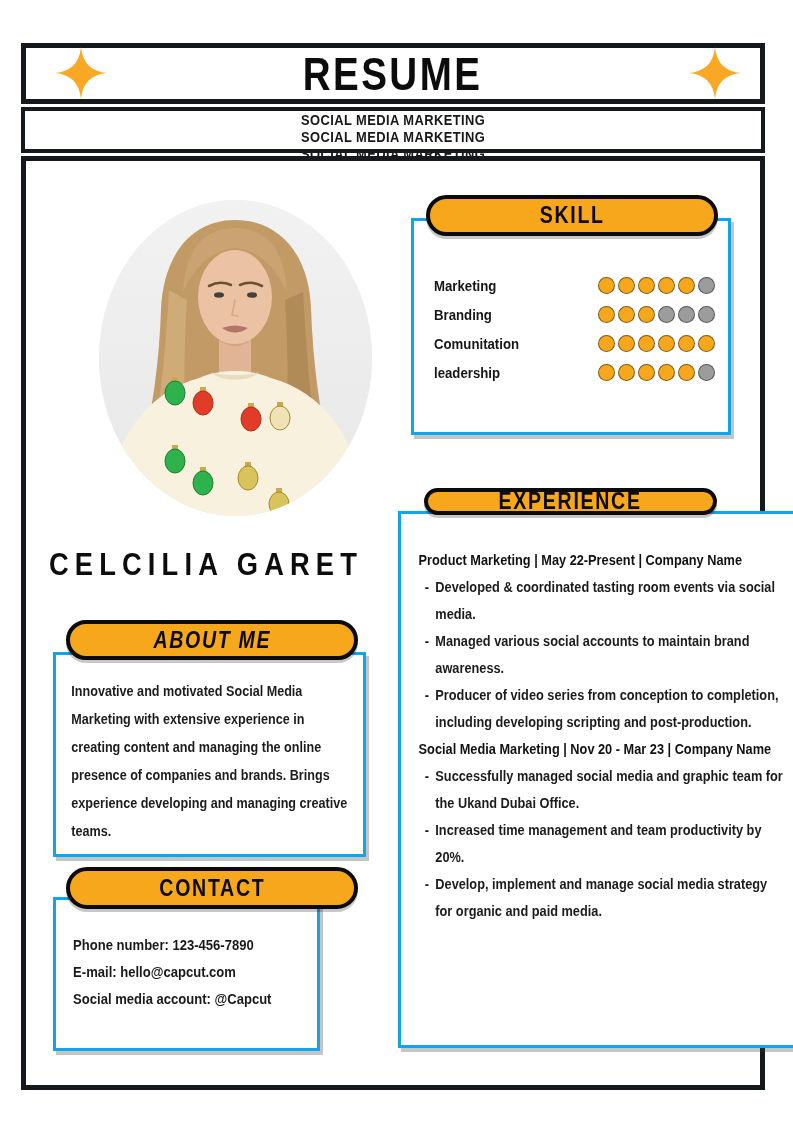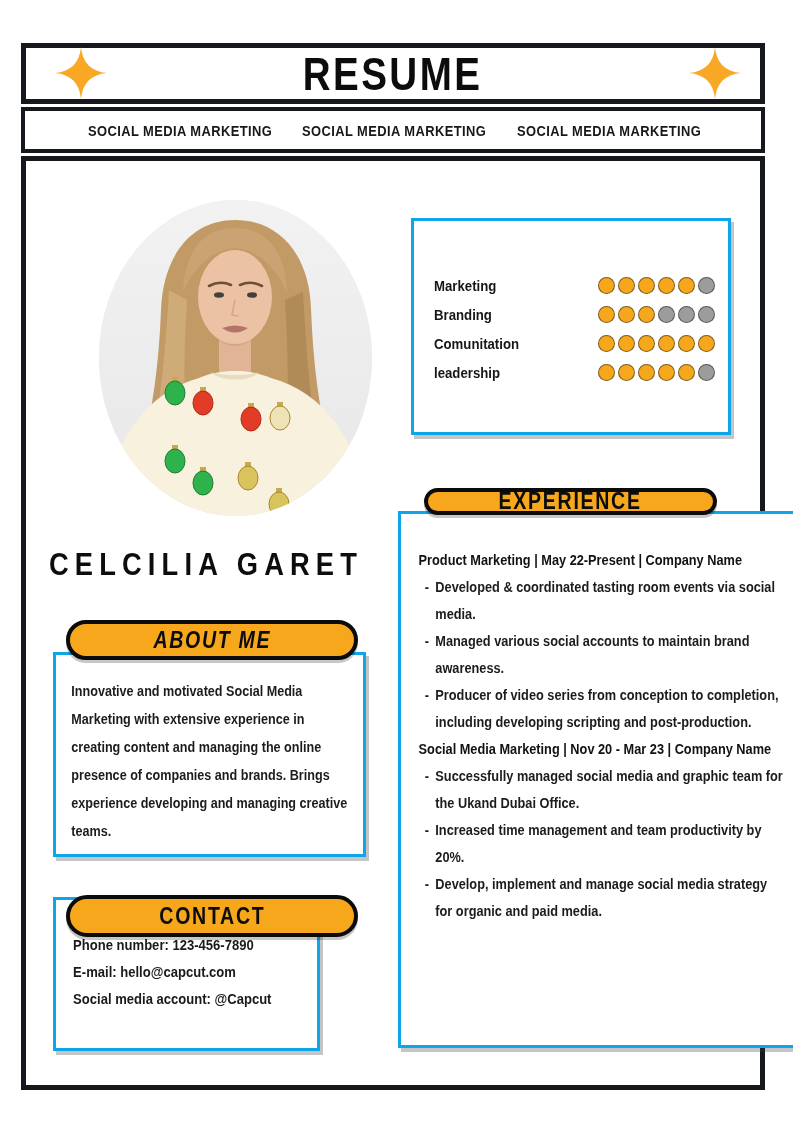--- a/index.html
+++ b/index.html
@@ -9,21 +9,21 @@
     --ink:#141414;
   }
   *{margin:0;padding:0;box-sizing:border-box;}
   html,body{background:#ffffff;}
   body{font-family:"Liberation Sans", sans-serif;color:var(--ink);}
   .page{position:relative;width:793px;height:1122px;background:#ffffff;overflow:hidden;margin:0 auto;}
 
   
   .frame{position:absolute;background:#fff;border:5px solid var(--frame);}
   .resume-box{left:21px;top:43px;width:744px;height:61px;display:flex;align-items:center;justify-content:center;}
-  .banner-box{left:21px;top:107px;width:744px;height:46px;border-width:4px;display:flex;align-items:center;justify-content:space-between;padding:0 48px;}
+  .banner-box{left:21px;top:107px;width:744px;height:46px;border-width:4px;display:flex;align-items:center;justify-content:space-between;padding:0 48px;flex-direction:column;}
   .main-box{left:21px;top:156px;width:744px;height:934px;}
 
   .resume-title{font-size:47px;font-weight:bold;letter-spacing:3px;color:#0c0c0c;transform:scaleX(.82);transform-origin:center;white-space:nowrap;line-height:1;}
   .sparkle{position:absolute;width:52px;height:54px;}
   .sparkle-left{left:55px;top:46px;}
   .sparkle-right{left:689px;top:46px;}
 
   .banner-item{font-size:15px;font-weight:bold;letter-spacing:.5px;color:#181818;transform:scaleX(.86);transform-origin:center;white-space:nowrap;}
 
   
@@ -34,21 +34,21 @@
 
   
   .sec-box{position:absolute;background:#fff;border:3px solid #0ea5e9;box-shadow:3px 4px 0 rgba(60,63,70,.30);}
   .pill{position:absolute;background:var(--accent);border:4px solid #0b0b0b;border-radius:999px;display:flex;align-items:center;justify-content:center;box-shadow:0 3px 0 rgba(0,0,0,.22);z-index:3;}
   .pill-label{font-size:23px;font-weight:bold;letter-spacing:2px;color:#0c0c0c;transform:scaleX(.85);transform-origin:center;white-space:nowrap;}
 
   .about-pill{left:66px;top:620px;width:292px;height:40px;font-style:italic;}
   .about-box{left:53px;top:652px;width:313px;height:205px;}
   .about-text{padding:22px 12px 0 17px;font-size:14px;font-weight:bold;line-height:28px;color:#1c1c1c;transform:scaleX(.90);transform-origin:0 0;width:111%;}
 
-  .contact-pill{left:66px;top:867px;width:292px;height:42px;margin-top:28px;}
+  .contact-pill{left:66px;top:867px;width:292px;height:42px;}
   .contact-box{left:53px;top:897px;width:267px;height:154px;}
   .contact-lines{padding:32px 10px 0 19px;transform:scaleX(.90);transform-origin:0 0;width:111%;}
   .contact-line{font-size:14.5px;font-weight:bold;line-height:27px;color:#1a1a1a;white-space:nowrap;}
 
   .skill-pill{left:426px;top:195px;width:292px;height:41px;}
   .skill-box{left:411px;top:218px;width:320px;height:217px;}
   .skill-rows{padding:50px 13px 0 20px;}
   .skill-row{display:flex;align-items:center;justify-content:space-between;height:29px;}
   .skill-label{font-size:15px;font-weight:bold;color:#161616;transform:scaleX(.88);transform-origin:0 center;white-space:nowrap;}
   .dots{display:flex;align-items:center;}
@@ -208,20 +208,23 @@
             <span class="dot dot-on"></span>
             <span class="dot dot-on"></span>
             <span class="dot dot-on"></span>
             <span class="dot dot-on"></span>
             <span class="dot dot-on"></span>
             <span class="dot dot-off"></span>
           </span>
       </div>
     </div>
   </div>
+  <div class="pill skill-pill">
+    <span class="pill-label">SKILL</span>
+  </div>
 
   <div class="sec-box exp-box">
     <div class="exp-content">
       <div class="job">
         <div class="job-title">Product Marketing | May 22-Present | Company Name</div>
         <ul class="job-bullets">
           <li class="job-bullet">
             <span class="bullet-marker">-</span>
             <span class="bullet-text">Developed &amp; coordinated tasting room events via social media.</span>
           </li>

